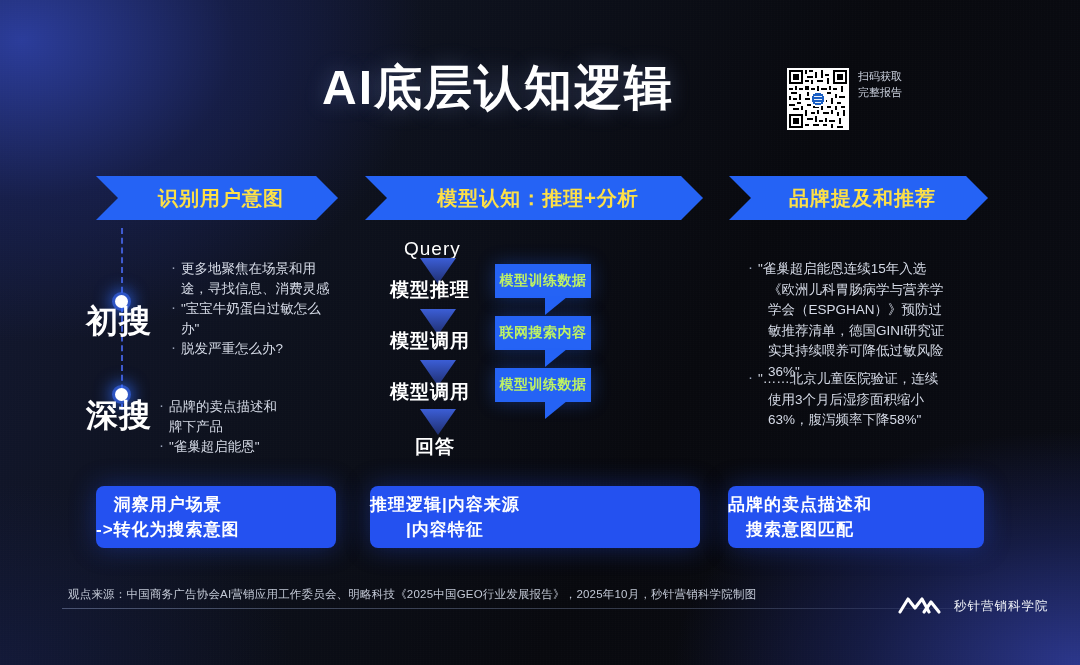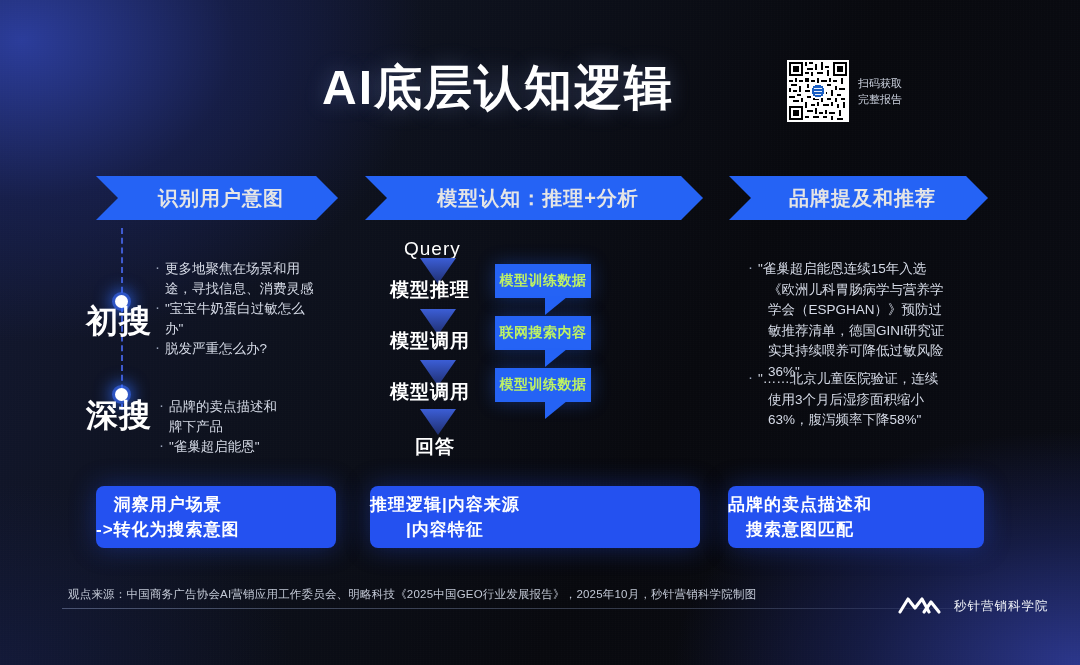--- a/index.html
+++ b/index.html
@@ -24,32 +24,32 @@
       repeating-linear-gradient(90deg, rgba(255,255,255,0.013) 0 1px, rgba(0,0,0,0) 1px 3px);
   }
 
   
   #title {
     position:absolute; left:322px; top:56px;
     font-size:48px; font-weight:700; color:#ffffff; letter-spacing:2px;
     text-shadow:0 0 22px rgba(150,175,255,0.30);
     white-space:nowrap;
   }
-  #qr-block { position:absolute; left:787px; top:60px; display:flex; align-items:center; gap:9px; }
+  #qr-block { position:absolute; left:787px; top:68px; display:flex; gap:9px; }
   #qr-code {
     width:62px; height:62px; background:#ffffff; padding:2px; position:relative;
   }
   #qr-code svg { display:block; }
   #qr-caption { font-size:11px; line-height:16px; color:#c9cfdc; white-space:nowrap; }
 
   
   .chev {
     position:absolute; height:44px; background:#2563f5;
     display:flex; align-items:center; justify-content:center;
-    color:#e5e5e5; font-size:20px; font-weight:700; letter-spacing:1px;
+    color:#fde047; font-size:20px; font-weight:700; letter-spacing:1px;
     clip-path:polygon(0 0, calc(100% - 22px) 0, 100% 50%, calc(100% - 22px) 100%, 0 100%, 22px 50%);
     box-shadow:0 0 24px rgba(37,99,245,0.38);
   }
   .chev.first { clip-path:polygon(0 0, calc(100% - 22px) 0, 100% 50%, calc(100% - 22px) 100%, 0 100%, 22px 50%); }
   #chev1 { left:96px;  top:176px; width:242px; }
   #chev2 { left:365px; top:176px; width:338px; }
   #chev3 { left:729px; top:176px; width:259px; }
   .chev span { transform:translateX(4px); }
 
   
@@ -69,21 +69,21 @@
   }
   #label1 { left:86px; top:300px; }
   #label2 { left:86px; top:394px; }
 
   .bullets { position:absolute; color:#d5dae6; font-size:13.5px; line-height:20px; }
   .bullets p { position:relative; padding-left:9px; }
   .bullets p::before {
     content:"·"; position:absolute; left:-1px; top:-2px; color:#9aa3b8; font-size:15px;
   }
   .bullets p.cont::before { content:""; }
-  #lb1 { left:156px; top:259px; width:180px; }
+  #lb1 { left:172px; top:259px; width:180px; }
   #lb2 { left:160px; top:397px; width:180px; }
 
   
   .flow-step {
     position:absolute; color:#ffffff; font-size:19px; font-weight:700; letter-spacing:1px;
     text-align:right; white-space:nowrap;
   }
   #fs0 { left:404px; top:238px; font-weight:400; font-size:19px; }
   #fs1 { left:390px; top:277px; }
   #fs2 { left:390px; top:328px; }

